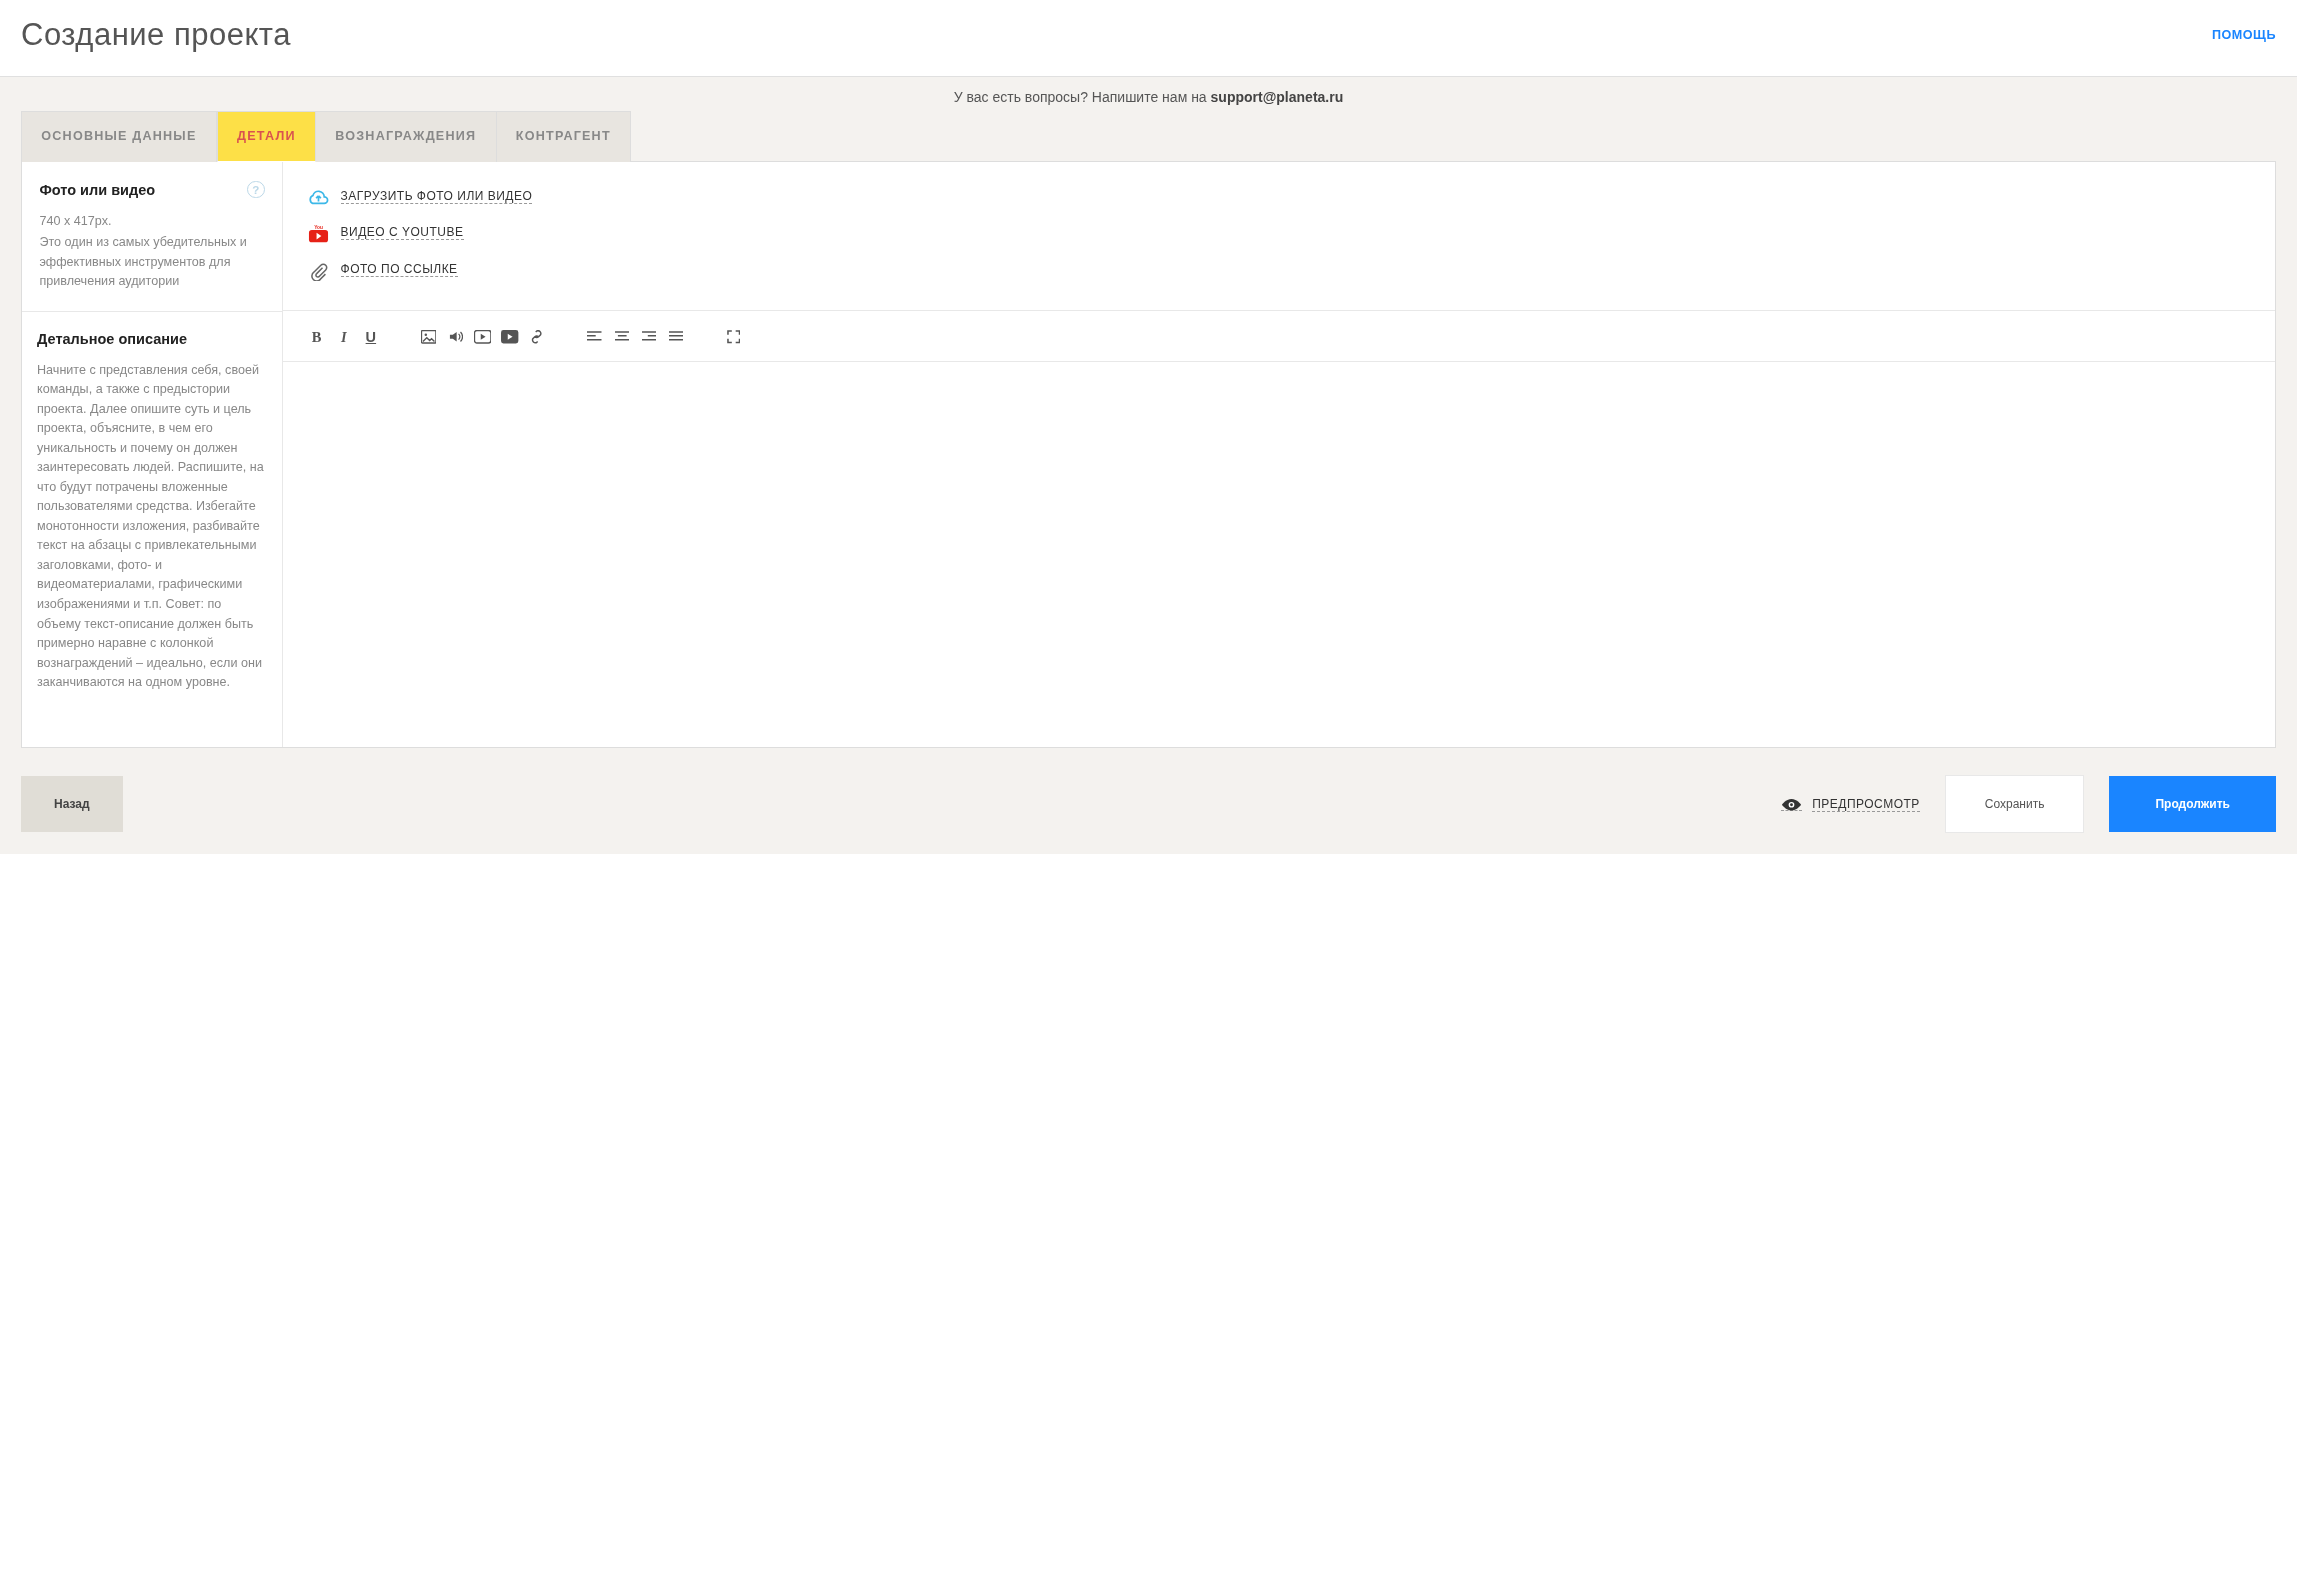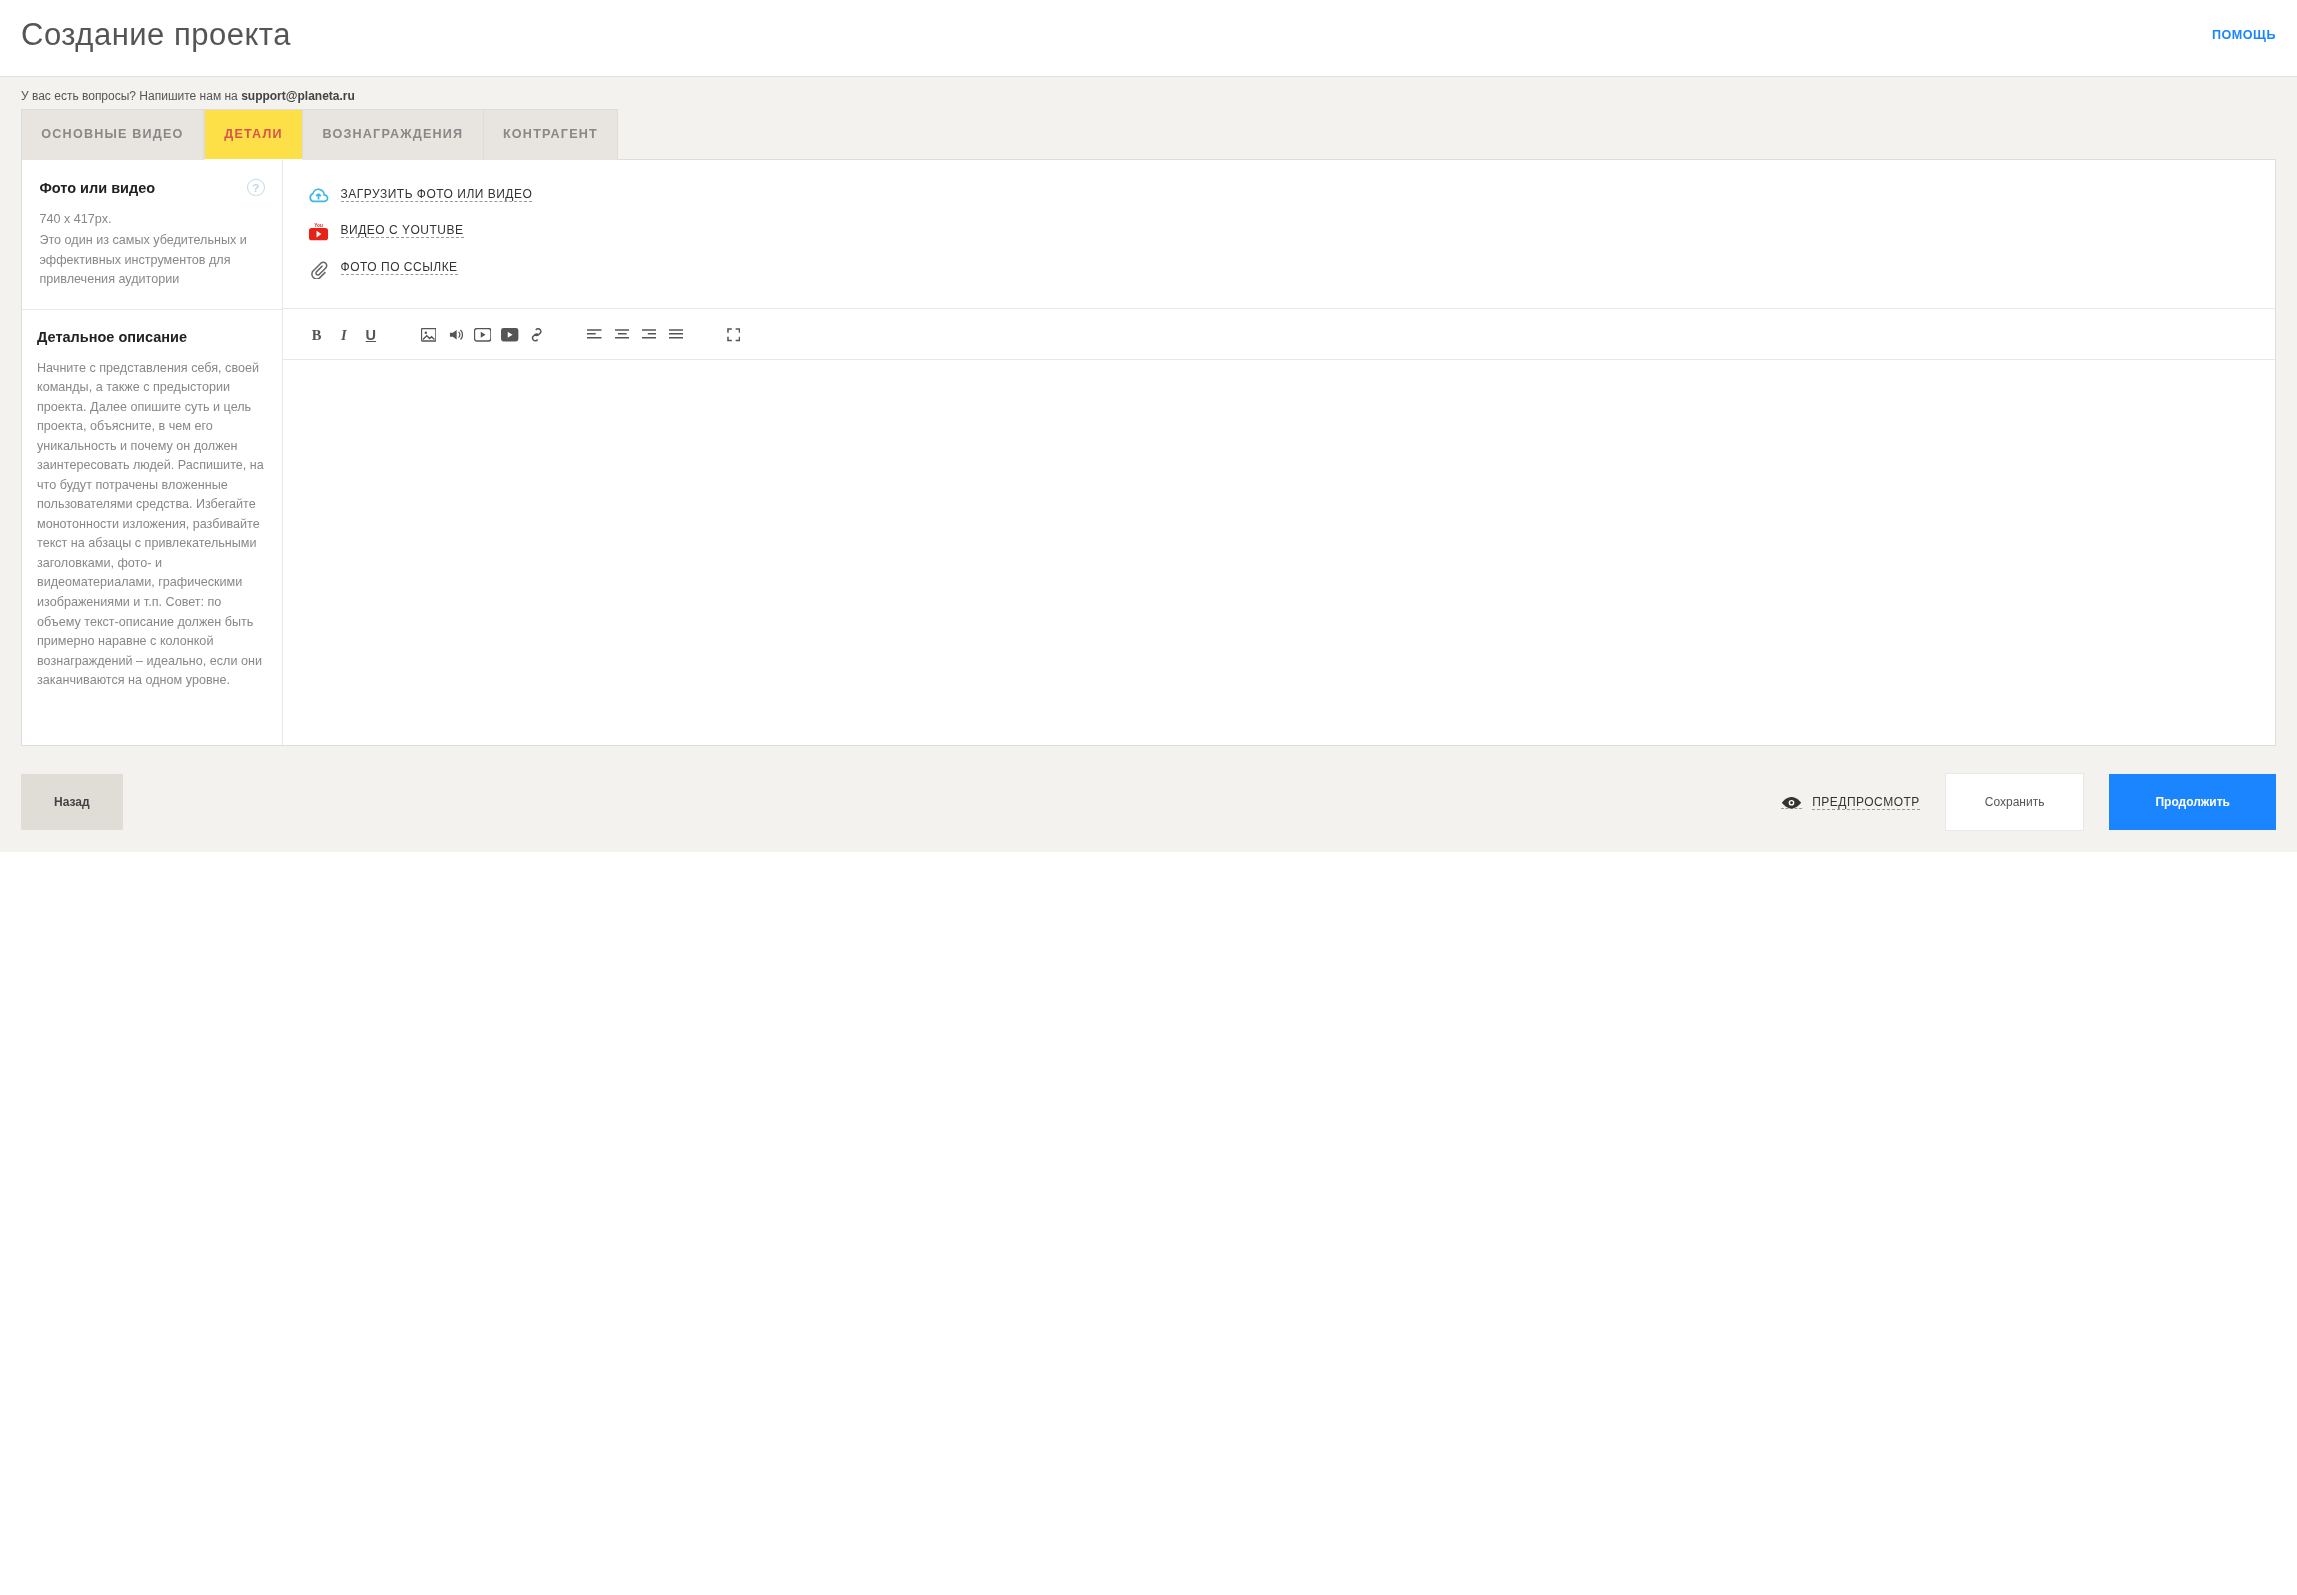--- a/index.html
+++ b/index.html
@@ -4,21 +4,21 @@
 <style>
 * { box-sizing: border-box; margin: 0; padding: 0; }
 body { font-family: Arial, Helvetica, sans-serif; background: #fff; color: #333; font-size: 13.5px; }
 
 .header { display: flex; justify-content: space-between; align-items: center; padding: 17.4px 21px 23px 21px; border-bottom: 1px solid #e0e0e0; }
 .header h1 { font-size: 31px; font-weight: 300; color: #555; letter-spacing: 0.5px; }
 .help-link { color: #1a85ff; font-size: 12.6px; font-weight: 700; letter-spacing: 0.5px; text-decoration: none; }
 
 .page-body { background: #f4f2ef; padding: 0 21px 21px 21px; }
 
-.support-row { text-align: left; padding: 11.6px 0 5.8px 0; font-size: 12px; color: #555; }
+.support-row { text-align: center; padding: 11.6px 0 5.8px 0; font-size: 14px; color: #555; }
 .support-row .email { font-weight: 700; color: #444; }
 
 .tabs { display: flex; gap: 0; }
 .tab { padding: 17.4px 19.3px; color: #888; font-weight: 700; letter-spacing: 1.2px; font-size: 12.6px; cursor: pointer; background: #e8e5e0; border: 1px solid #ddd; border-bottom: none; }
 .tab + .tab { border-left: none; }
 .tab.active { background: #fde047; color: #d9534f; border: 1px solid #ddd; border-bottom: 1px solid #fff; }
 
 .panel { background: #fff; border: 1px solid #ddd; display: grid; grid-template-columns: 261px 1fr; grid-template-rows: auto auto; margin-top: -1px; }
 
 .sidebar-block { padding: 19.3px 17.4px; border-right: 1px solid #e8e8e8; }
@@ -63,21 +63,21 @@
   <a href="#" class="help-link">ПОМОЩЬ</a>
 </div>
 
 <div class="page-body">
 
   <div class="support-row">
     <span>У вас есть вопросы? Напишите нам на </span><span class="email">support@planeta.ru</span>
   </div>
 
   <div class="tabs">
-    <div class="tab">ОСНОВНЫЕ ВИДЕО</div>
+    <div class="tab">ОСНОВНЫЕ ДАННЫЕ</div>
     <div class="tab active">ДЕТАЛИ</div>
     <div class="tab">ВОЗНАГРАЖДЕНИЯ</div>
     <div class="tab">КОНТРАГЕНТ</div>
   </div>
 
   <div class="panel">
 
     <div class="sidebar-block">
       <div class="sidebar-title-row">
         <div class="sidebar-title">Фото или видео</div>

